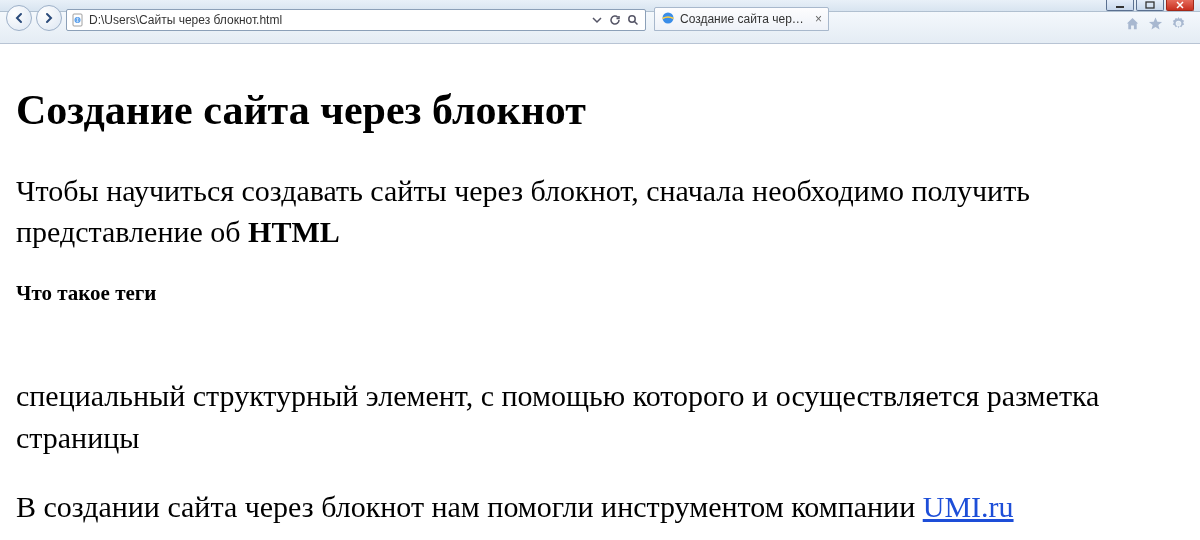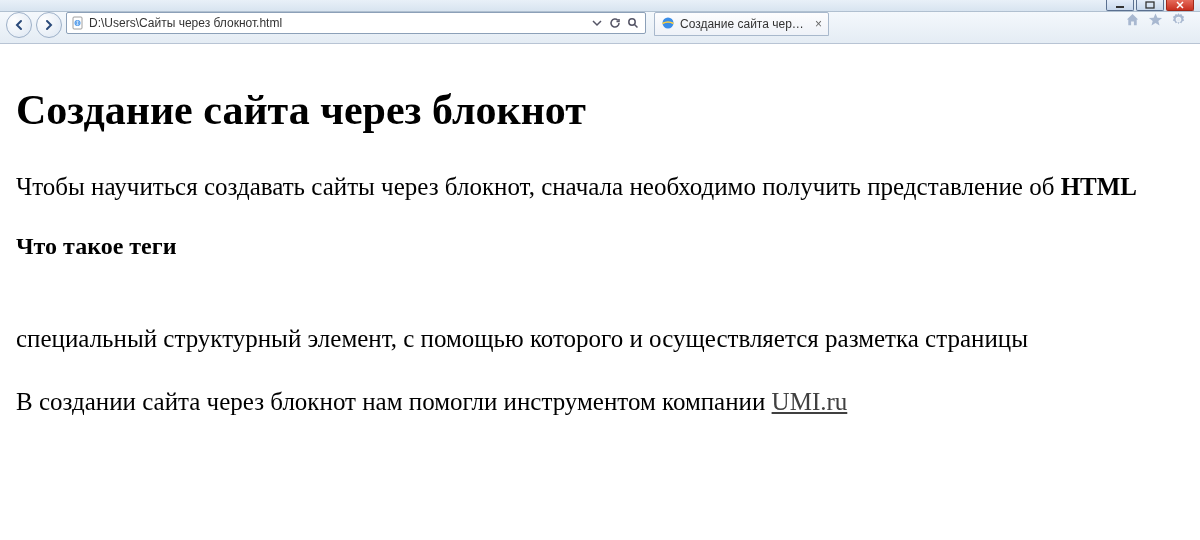--- a/index.html
+++ b/index.html
@@ -42,22 +42,22 @@
       background: linear-gradient(to bottom, #e87060, #c83020);
       color: #fff;
       border-color: #a02818;
     }
     .win-btn svg { width: 10px; height: 8px; }
     .toolbar {
       height: 32px;
       background: linear-gradient(to bottom, #f4f8fc, #e4ecf4);
       border-bottom: 1px solid #b8c4d4;
       display: flex;
-      align-items: flex-start;
-      padding: 0 6px;
+      align-items: flex-end;
+      padding: 12px 6px;
       gap: 4px;
     }
     .nav-btn {
       width: 26px;
       height: 26px;
       border-radius: 50%;
       border: 1px solid #9db0c8;
       background: radial-gradient(circle at 30% 30%, #fff, #dce6f2);
       display: flex;
       align-items: center;
@@ -149,31 +149,31 @@
       padding: 20px 16px;
       font-family: "Times New Roman", Times, serif;
       color: #000;
     }
     .content h1 {
       font-size: 42px;
       font-weight: bold;
       margin: 22px 0 36px 0;
     }
     .content p {
-      font-size: 25px;
+      font-size: 30px;
       line-height: 1.38;
       margin-bottom: 28px;
     }
     .content h2 {
-      font-size: 24px;
+      font-size: 21px;
       font-weight: bold;
       margin: 8px 0 28px 0;
     }
     .content a {
-      color: #404040;
+      color: #1d4ed8;
       text-decoration: underline;
     }
   </style>
 </head>
 <body>
 
 <div class="titlebar">
   <div class="win-controls">
     <div class="win-btn">
       <svg viewBox="0 0 10 8">

